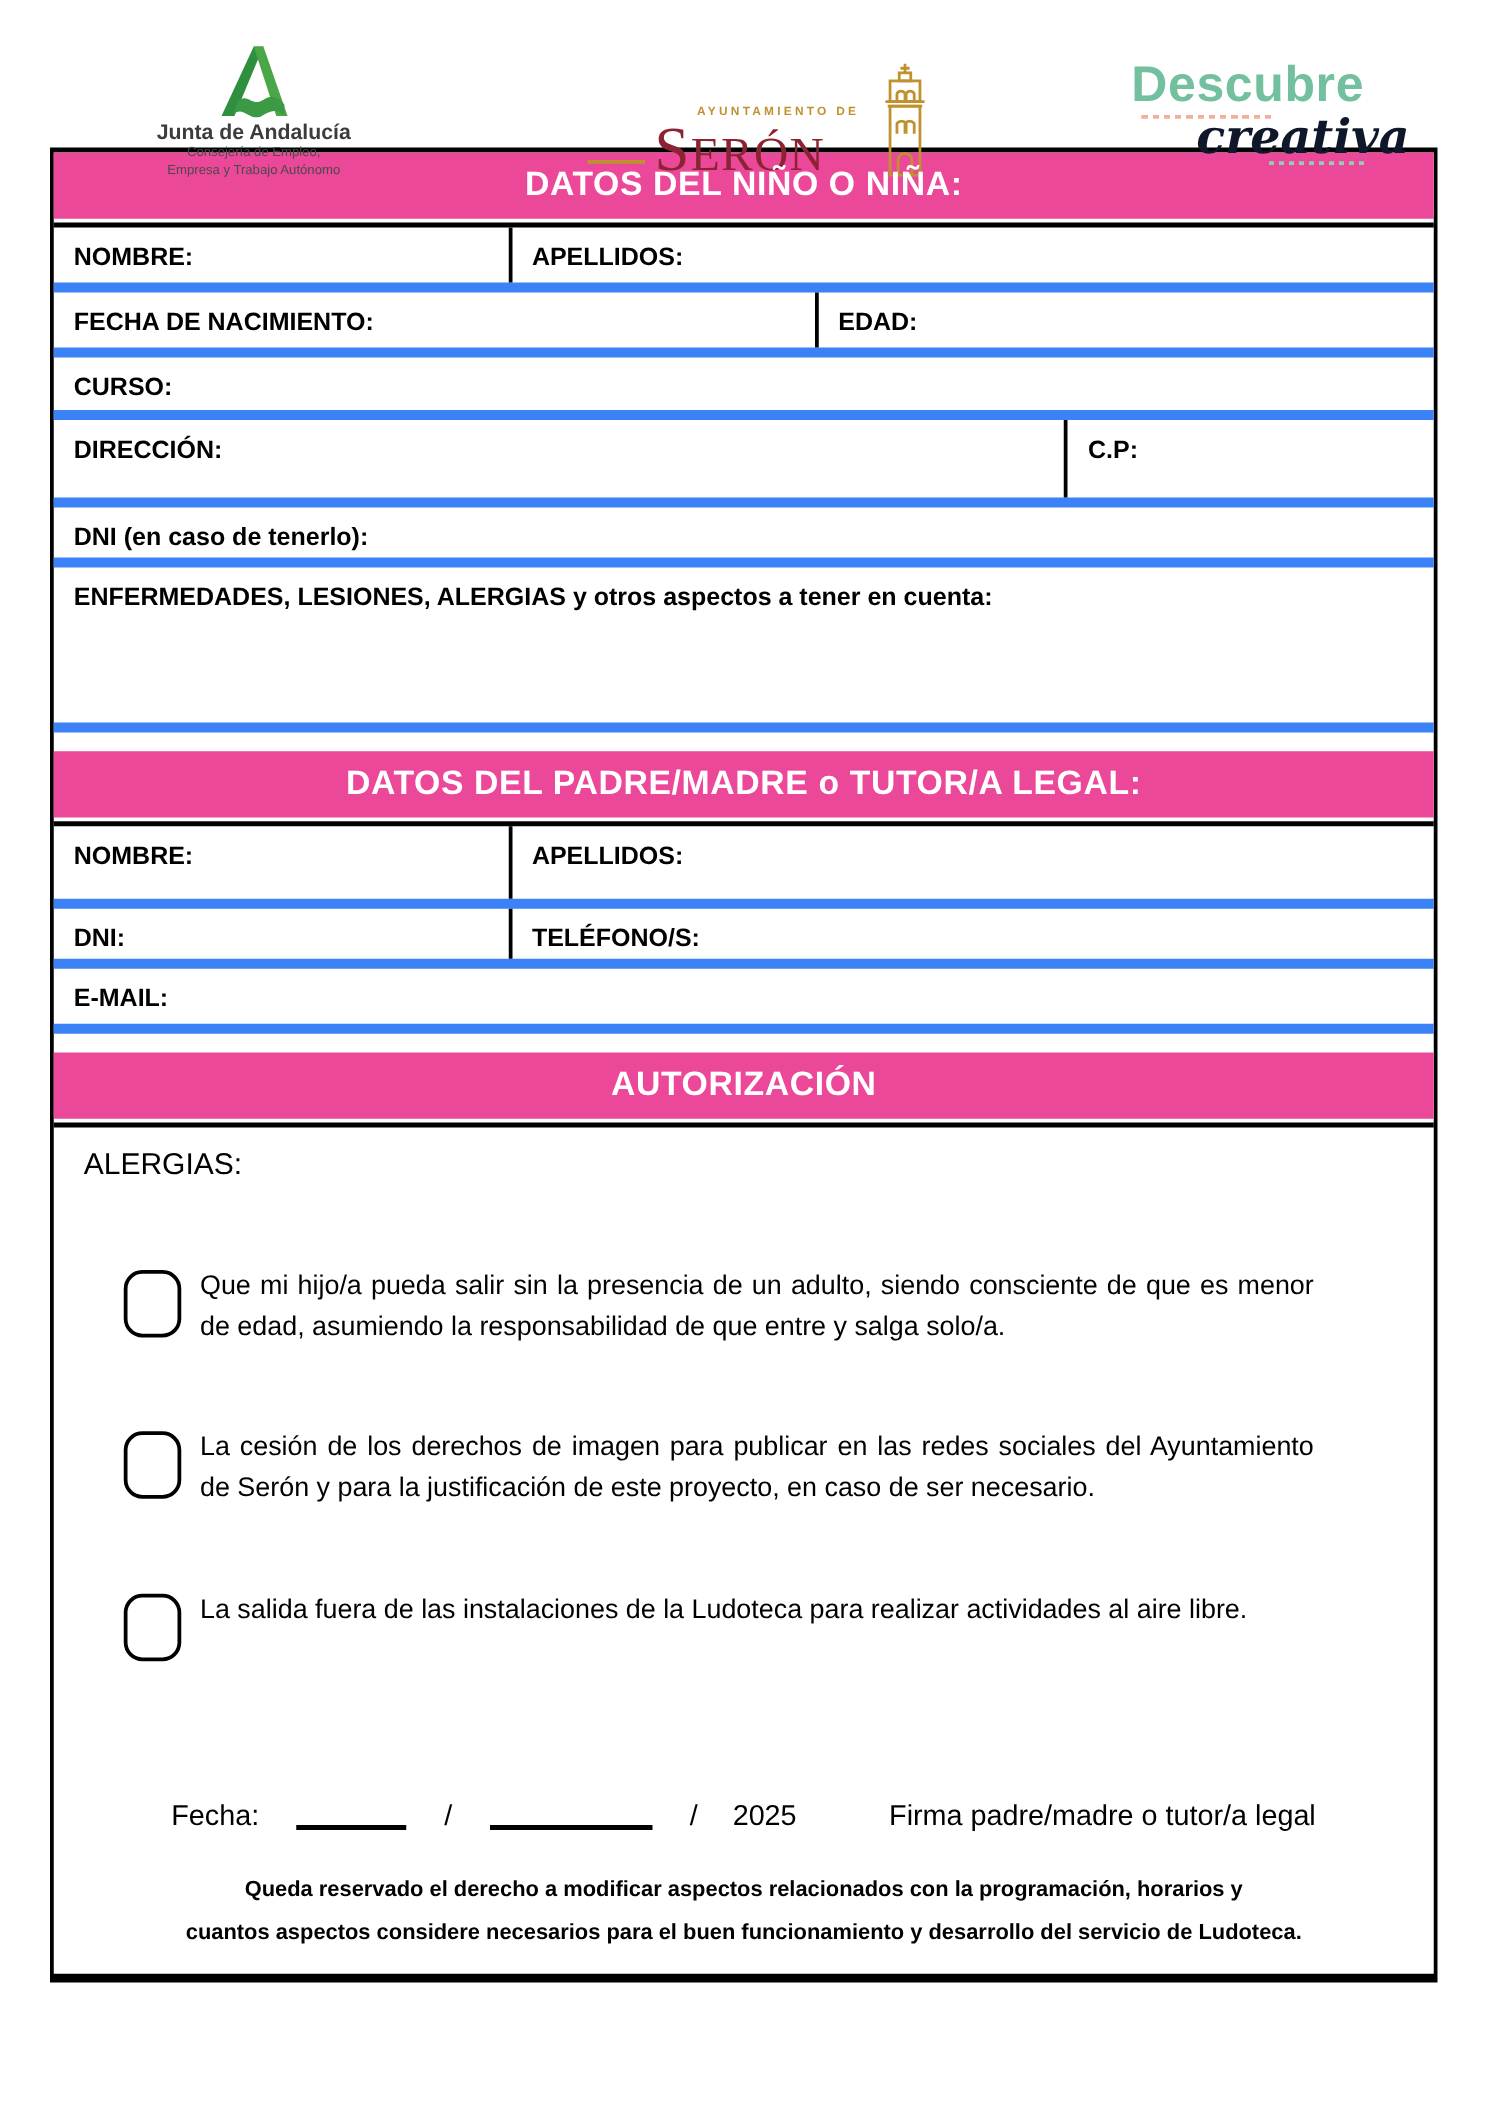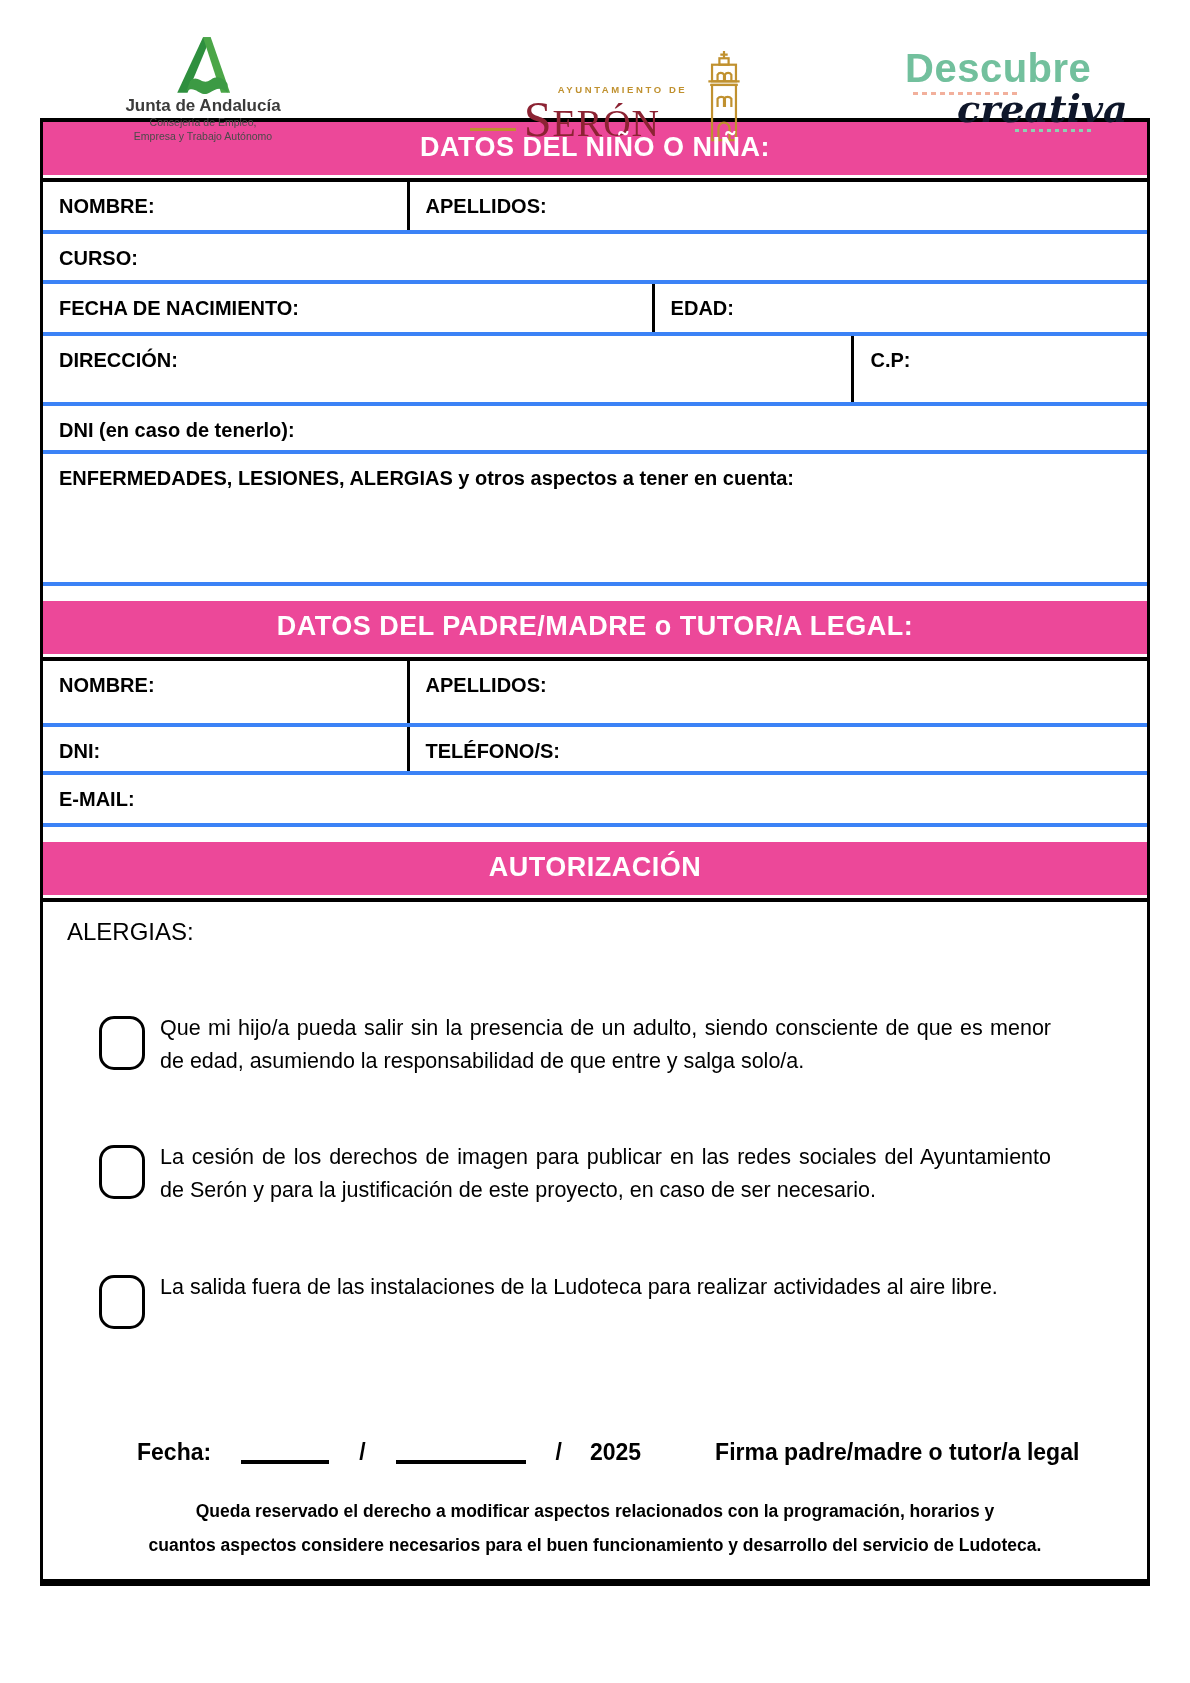--- a/index.html
+++ b/index.html
@@ -50,42 +50,42 @@
     background:#fff;
   }
   .banner {
     background:#ec4899; color:#fff; text-align:center;
     font-size:27px; font-weight:bold; letter-spacing:0.5px;
     padding:10px 0 12px 0;
     margin-bottom:3px;
   }
   .banner.mt { margin-top:15px; }
 
-  .row { display:flex; border-bottom:4px solid #3b82f6; }
+  .row { display:flex; border-bottom:8px solid #3b82f6; }
   .row.bt { border-top:4px solid #000; }
   .cell { padding:13px 14px 0 16px; font-size:20px; font-weight:bold; }
   .br  { border-right:3px solid #000; }
   .w33  { width:33.2%; }
   .w55  { width:55.4%; }
   .w735 { width:73.5%; }
   .grow { flex:1; }
 
   .h56{min-height:56px}.h52{min-height:52px}.h50{min-height:50px}
   .h70{min-height:70px}.h48{min-height:48px}.h132{min-height:132px}
 
   
   .auth-body { padding:16px 0 0 0; }
   .autorizo { padding-left:24px; font-size:24px; font-weight:normal; }
   .auth-item { display:flex; align-items:flex-start; gap:15px; margin:62px 96px 0 56px; }
   .checkbox { flex:none; width:46px; height:54px; border:3px solid #000;
               border-radius:15px; background:#fff; margin-top:4px; }
   .auth-text { font-size:21.5px; line-height:1.55; text-align:justify; font-weight:normal; }
 
   .date-row { display:flex; align-items:flex-end; margin:110px 0 0 94px;
-              font-size:23px; font-weight:bold; white-space:nowrap;gap:18px; }
+              font-size:23px; font-weight:normal; white-space:nowrap;gap:18px; }
   .blank { display:inline-block; border-bottom:4px solid #000; height:22px; }
   .blank1 { width:88px;  margin:0 12px 2px 12px; }
   .blank2 { width:130px; margin:0 12px 2px 12px; }
   .yr { margin-left:10px; }
   .sig { margin-left:56px; }
 
   .footer-note { margin:28px auto 0 auto; width:990px; text-align:center;
                  font-size:17.5px; font-weight:bold; padding-bottom:16px; }
   .fn-line { line-height:1.95; }
 </style>
@@ -138,32 +138,32 @@
 
   <div class="row bt h56">
     <div class="cell w33 br">
       <span>NOMBRE:</span>
     </div>
     <div class="cell grow">
       <span>APELLIDOS:</span>
     </div>
   </div>
 
-  <div class="row h50">
-    <div class="cell grow">
-      <span>CURSO:</span>
-    </div>
-  </div>
-
   <div class="row h52">
     <div class="cell w55 br">
       <span>FECHA DE NACIMIENTO:</span>
     </div>
     <div class="cell grow">
       <span>EDAD:</span>
+    </div>
+  </div>
+
+  <div class="row h50">
+    <div class="cell grow">
+      <span>CURSO:</span>
     </div>
   </div>
 
   <div class="row h70">
     <div class="cell w735 br">
       <span>DIRECCIÓN:</span>
     </div>
     <div class="cell grow">
       <span>C.P:</span>
     </div>

